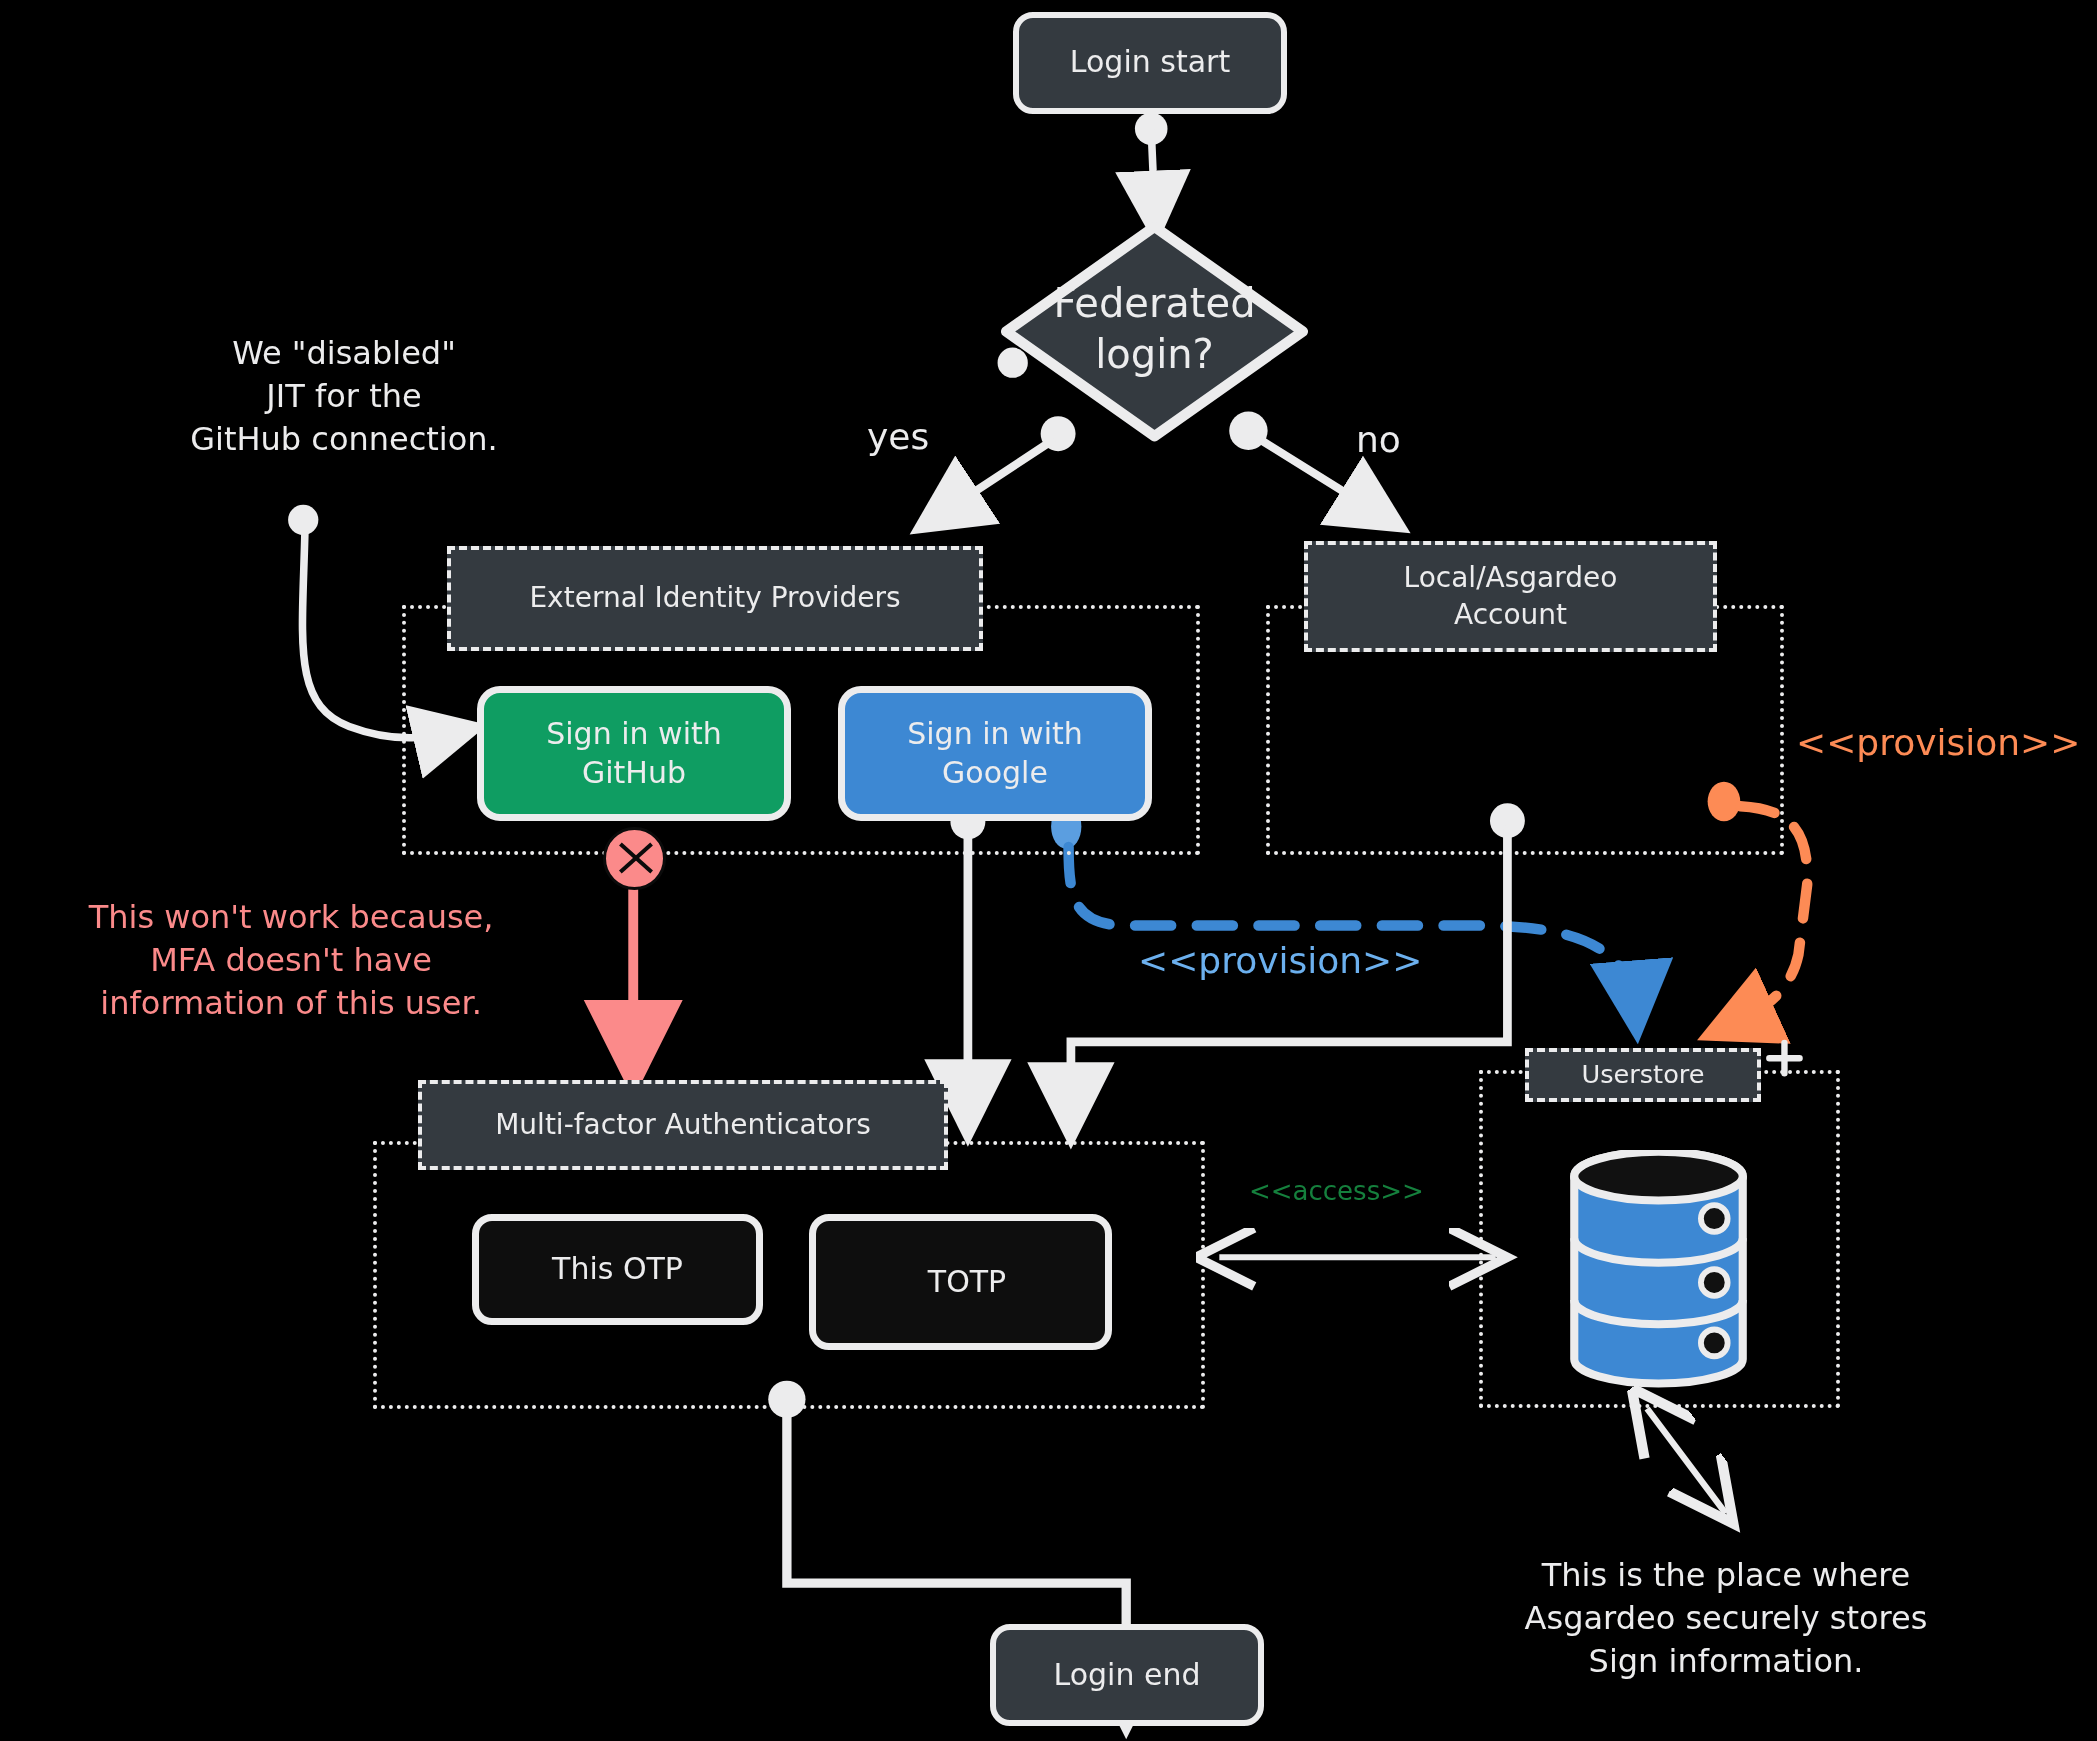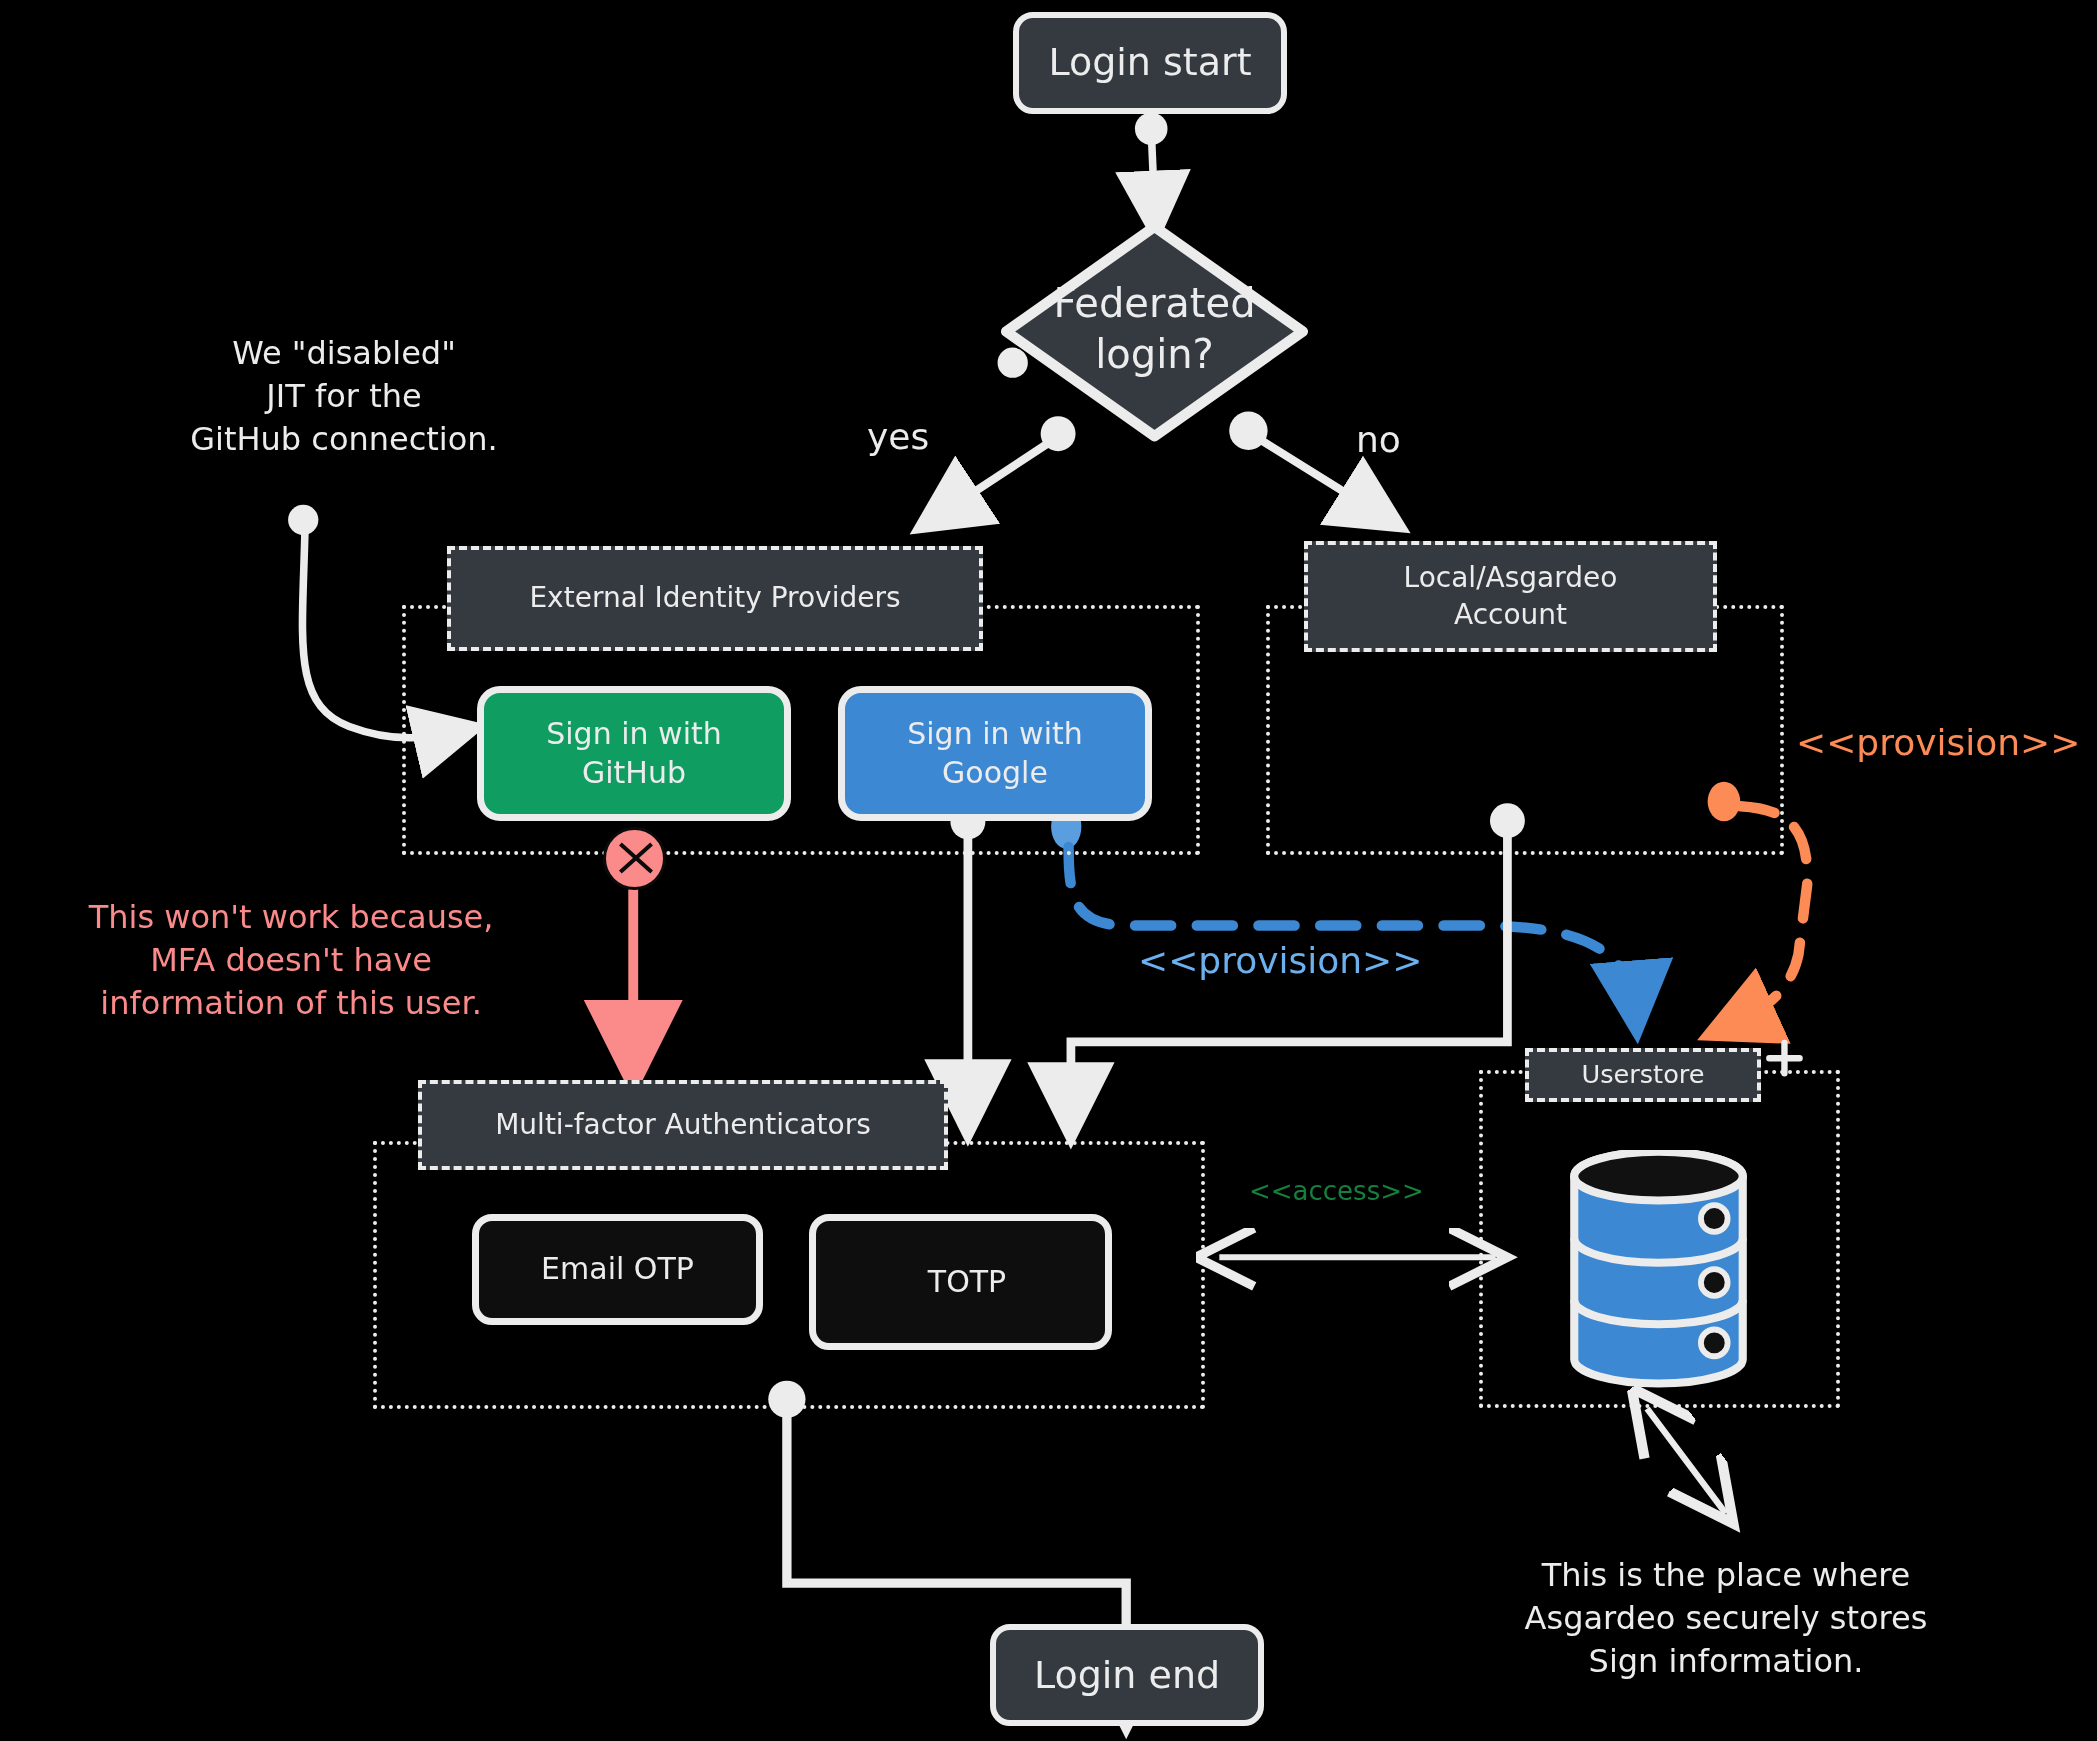--- a/index.html
+++ b/index.html
@@ -3,21 +3,21 @@
 <meta charset="utf-8">
 <style>
   html,body{margin:0;padding:0;background:#000;}
   body{width:2097px;height:1741px;overflow:hidden;font-family:"DejaVu Sans",sans-serif;}
   #canvas{position:relative;width:2097px;height:1741px;background:#000;}
   svg#wires{position:absolute;inset:0;width:2097px;height:1741px;pointer-events:none;}
 
   .node{position:absolute;box-sizing:border-box;display:flex;align-items:center;
         justify-content:center;text-align:center;color:#ececed;line-height:1.28;
         font-family:"DejaVu Sans",sans-serif;}
-  .terminal{background:#343a40;border:6.4px solid #ececed;border-radius:20px;font-size:38px;}
+  .terminal{background:#343a40;border:6.4px solid #ececed;border-radius:20px;font-size:30px;}
   .btn{border:7.6px solid #ececed;border-radius:23px;font-size:30px;}
   .btn.green{background:#0f9d62;}
   .btn.blue{background:#3d88d3;}
   .btn.orange{background:#d9760c;}
   .mfa-btn{background:#0e0e0e;border:7.6px solid #ececed;border-radius:20px;font-size:30px;}
 
   .grouplabel{position:absolute;background:#343a40;border:4.1px dashed #ececed;
               display:flex;align-items:center;justify-content:center;text-align:center;
               color:#ececed;font-size:28px;line-height:1.3;box-sizing:border-box;}
   .groupbox{position:absolute;border:4.1px dotted #ececed;box-sizing:border-box;}
@@ -154,21 +154,21 @@
     <div>Account</div>
   </div>
 
 
   <div class="groupbox" style="left:373px;top:1141px;width:832px;height:268px;"></div>
   <div class="grouplabel" style="left:418px;top:1080px;width:530px;height:90px;">
     <span>Multi-factor Authenticators</span>
   </div>
 
   <div class="node mfa-btn" style="left:472px;top:1214px;width:291px;height:111px;">
-    <span>Email OTP</span>
+    <span>This OTP</span>
   </div>
 
   <div class="node mfa-btn" style="left:809px;top:1214px;width:303px;height:136px;padding-left:13px;">
     <span>TOTP</span>
   </div>
 
   <div class="groupbox" style="left:1479px;top:1070px;width:361px;height:338px;"></div>
   <div class="grouplabel" style="left:1525px;top:1048px;width:236px;height:54px;font-size:25.6px;">
     <span>Userstore</span>
   </div>

